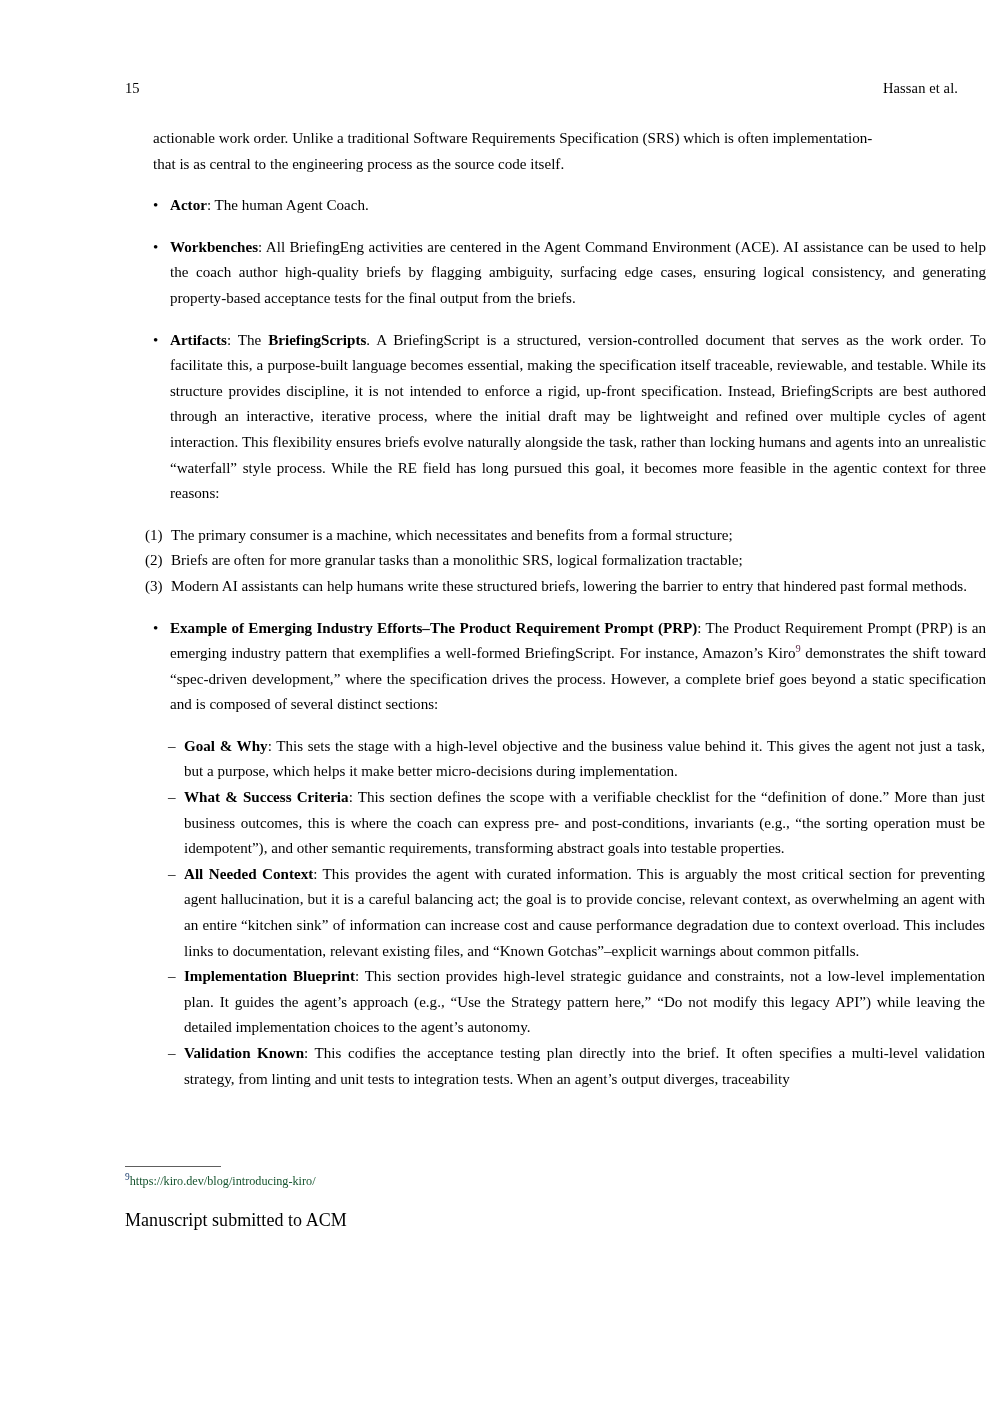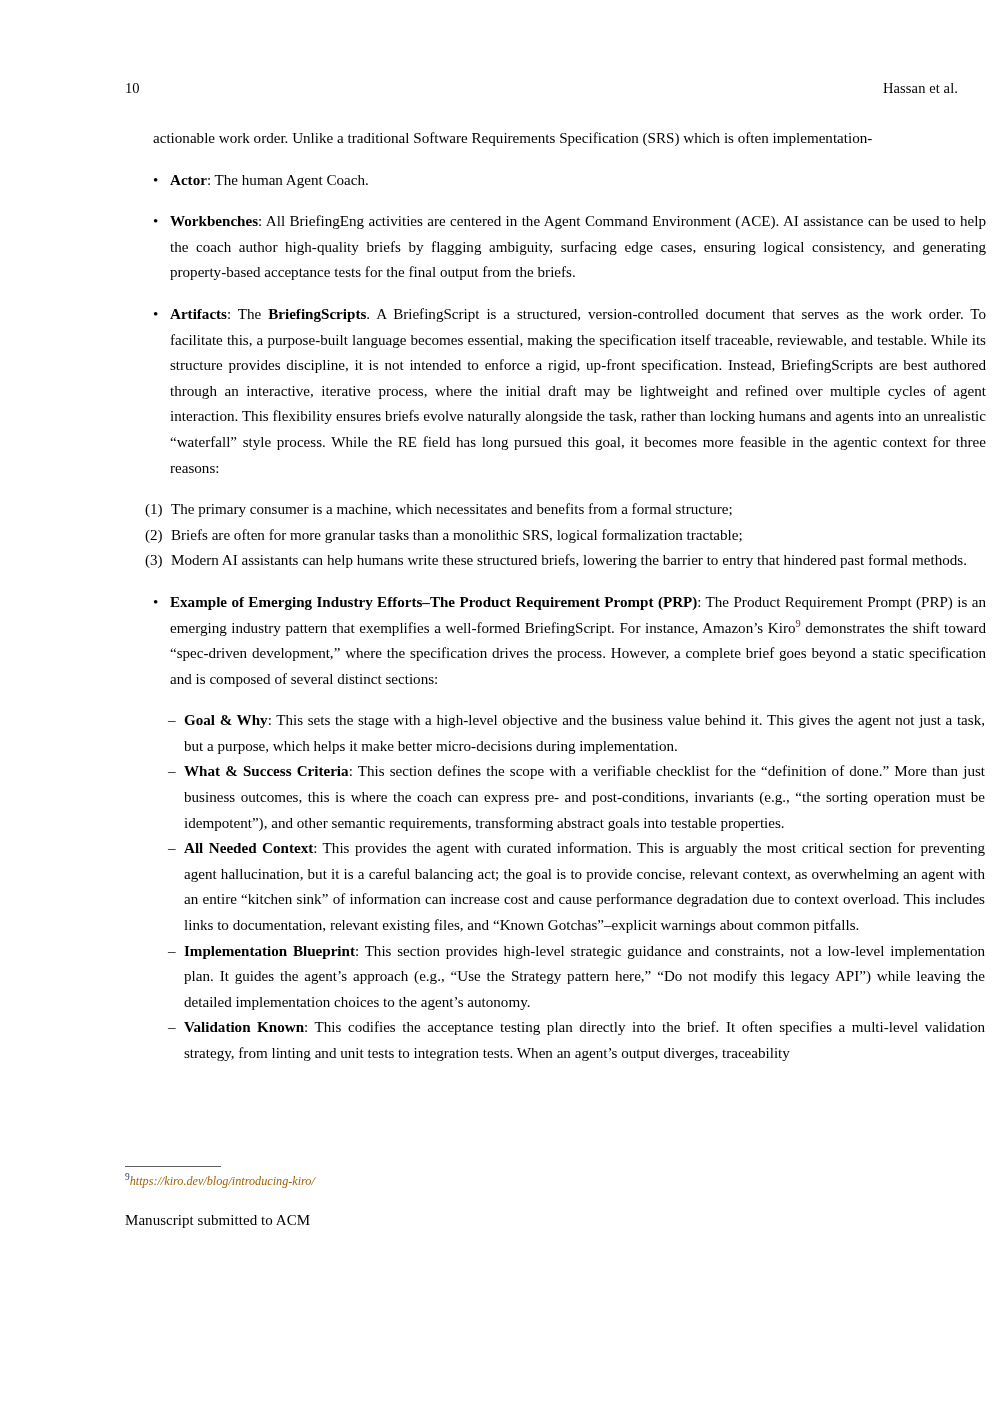--- a/index.html
+++ b/index.html
@@ -138,48 +138,48 @@
     line-height: 17px;
     color: #000;
   }
   .fn-num {
     font-size: 9.4px;
     vertical-align: super;
     line-height: 0;
     color: #1d3f6e;
   }
   .fn-url {
-    color: #a16207;
+    color: #14532d;
     text-decoration: none;
-    font-style: italic;
   }
 
   .manuscript-line {
     position: absolute;
     left: 125px;
     top: 1211px;
-    font-size: 15px;
+    font-size: 18px;
     line-height: 18px;
     letter-spacing: 0.05px;
   }
 </style>
 </head>
 <body>
 
 <div class="page">
 
   <div class="runhead">
-    <span class="folio">10</span>
+    <span class="folio">15</span>
     <span class="authors">Hassan et al.</span>
   </div>
 
   <div class="column">
 
     <div class="para-cont">
       <span class="ln">actionable work order. Unlike a traditional Software Requirements Specification (SRS) which is often implementation-</span>
+      <span class="ln">that is as central to the engineering process as the source code itself.</span>
     </div>
 
     <div class="bullet-item">
       <span class="marker bull"></span>
       <b>Actor</b><span>: The human Agent Coach.</span>
     </div>
 
     <div class="bullet-item">
       <span class="marker bull"></span>
       <b>Workbenches</b><span>: All BriefingEng activities are centered in the Agent Command Environment (ACE). AI assistance can be used to help the coach author high-quality briefs by flagging ambiguity, surfacing edge cases, ensuring logical consistency, and generating property-based acceptance tests for the final output from the briefs.</span>

